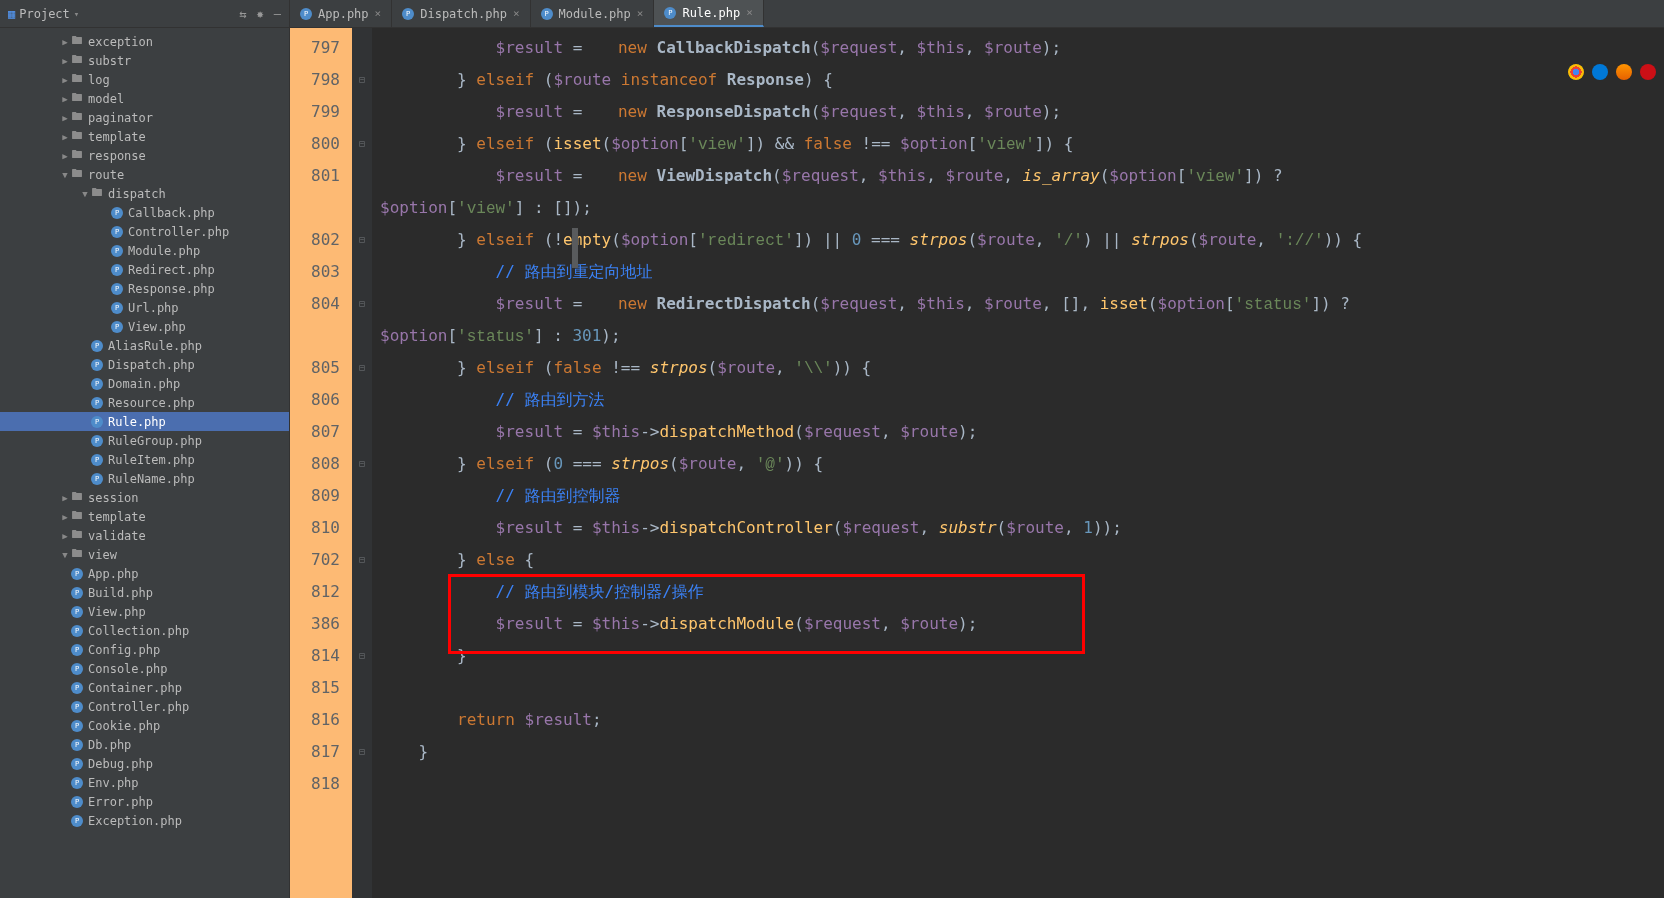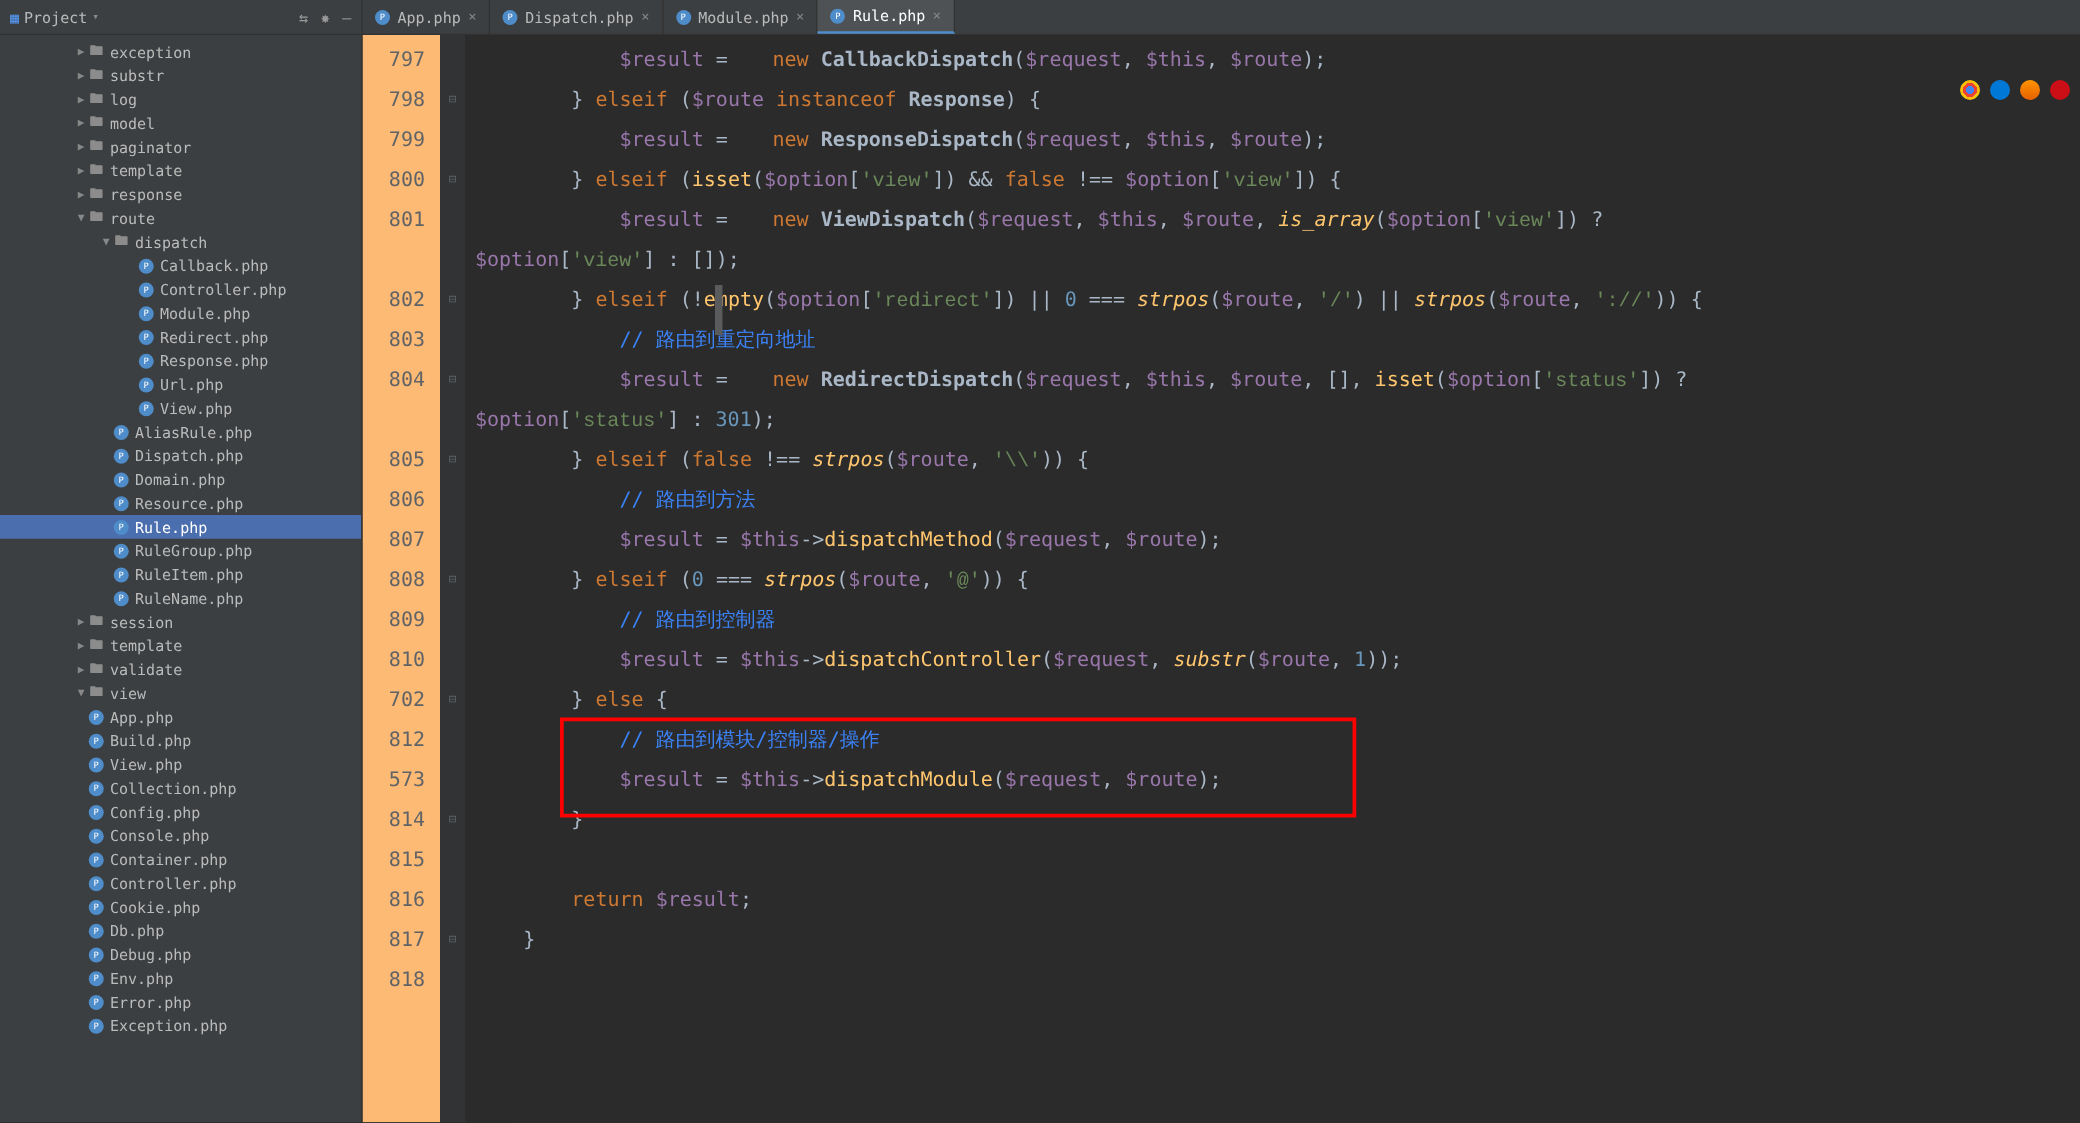--- a/index.html
+++ b/index.html
@@ -381,21 +381,21 @@
           <div class="code-line">804</div>
           <div class="code-line"></div>
           <div class="code-line">805</div>
           <div class="code-line">806</div>
           <div class="code-line">807</div>
           <div class="code-line">808</div>
           <div class="code-line">809</div>
           <div class="code-line">810</div>
           <div class="code-line">702</div>
           <div class="code-line">812</div>
-          <div class="code-line">573</div>
+          <div class="code-line">386</div>
           <div class="code-line">814</div>
           <div class="code-line">815</div>
           <div class="code-line">816</div>
           <div class="code-line">817</div>
           <div class="code-line">818</div>
         </div>
       <div class="fold-gutter" id="foldgutter">
           <div class="fold-marker"></div>
           <div class="fold-marker">⊟</div>
           <div class="fold-marker"></div>

